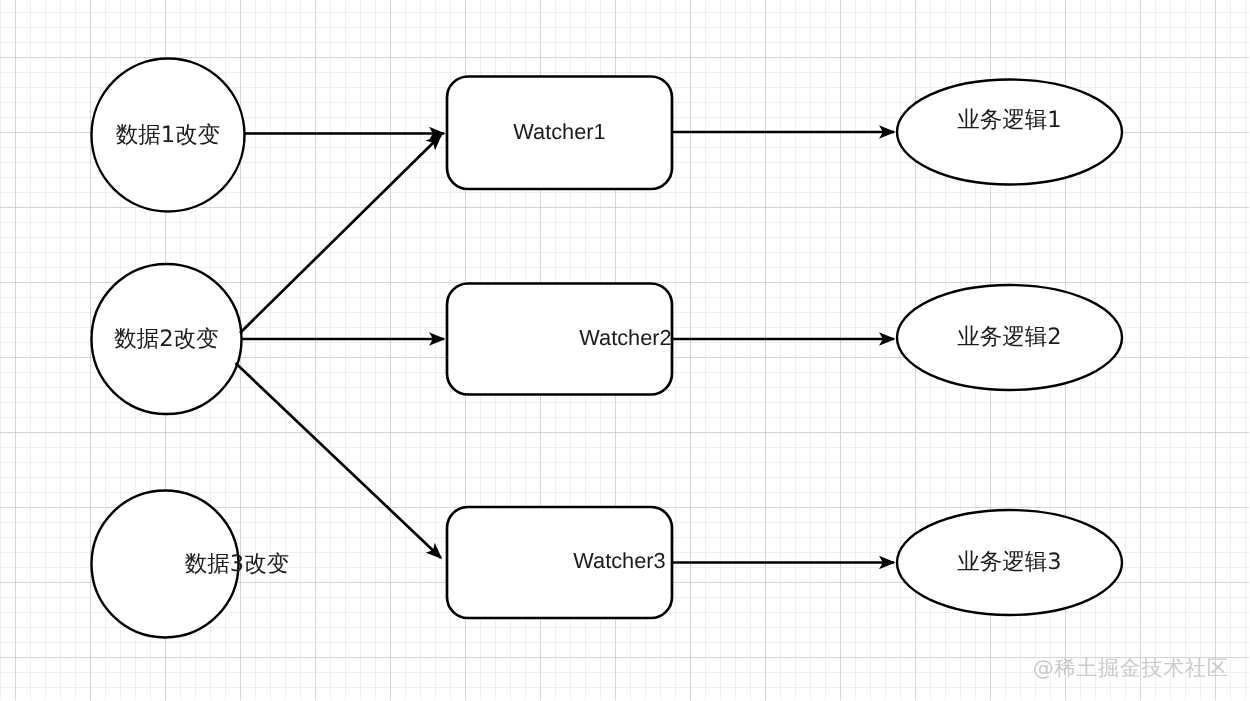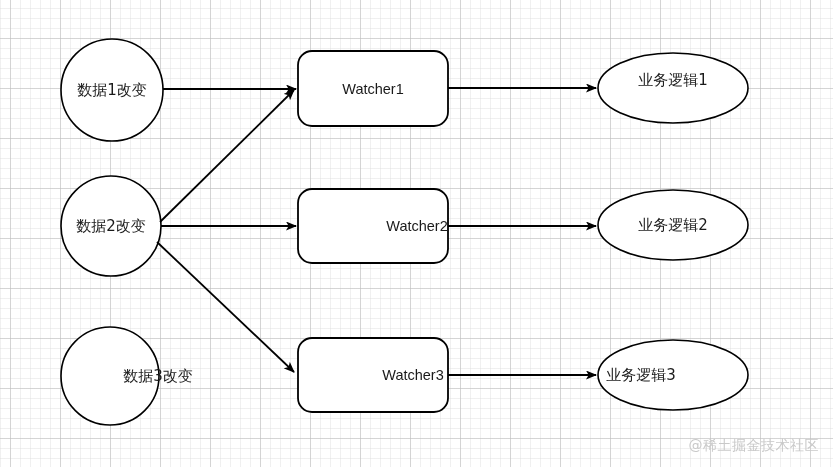--- a/index.html
+++ b/index.html
@@ -96,16 +96,16 @@
   <div class="node-label label-cjk" style="left:112px; top:90px;">数据1改变</div>
   <div class="node-label label-cjk" style="left:111px; top:226px;">数据2改变</div>
   <div class="node-label label-cjk" style="left:110px; top:376px;margin-left:48px;">数据3改变</div>
 
   <div class="node-label" style="left:373px; top:89px;">Watcher1</div>
   <div class="node-label" style="left:373px; top:226px;margin-left:44px;">Watcher2</div>
   <div class="node-label" style="left:373px; top:375px;margin-left:40px;">Watcher3</div>
 
   <div class="node-label label-cjk" style="left:673px; top:80px;">业务逻辑1</div>
   <div class="node-label label-cjk" style="left:673px; top:225px;">业务逻辑2</div>
-  <div class="node-label label-cjk" style="left:641px; top:375px;">业务逻辑3</div>
+  <div class="node-label label-cjk" style="left:673px; top:375px;">业务逻辑3</div>
 
   <div class="watermark">@稀土掘金技术社区</div>
 </div>
 
 </body></html>

